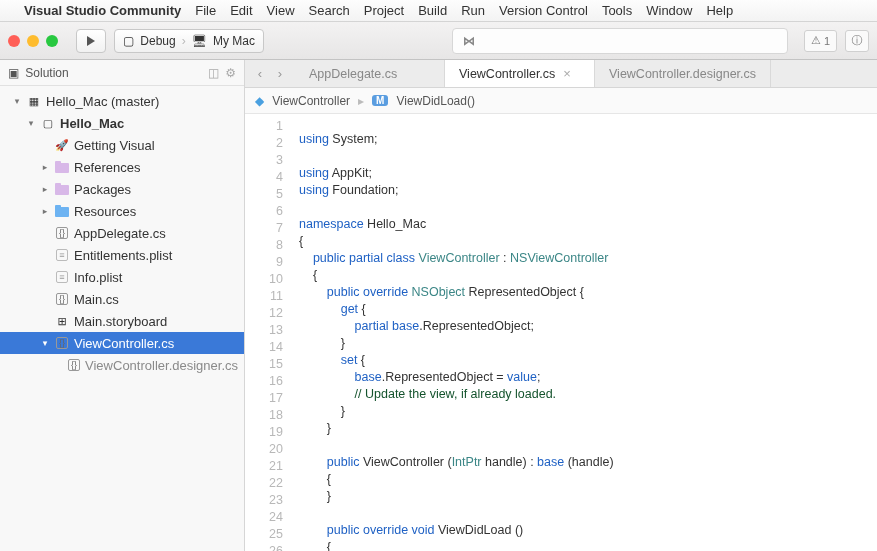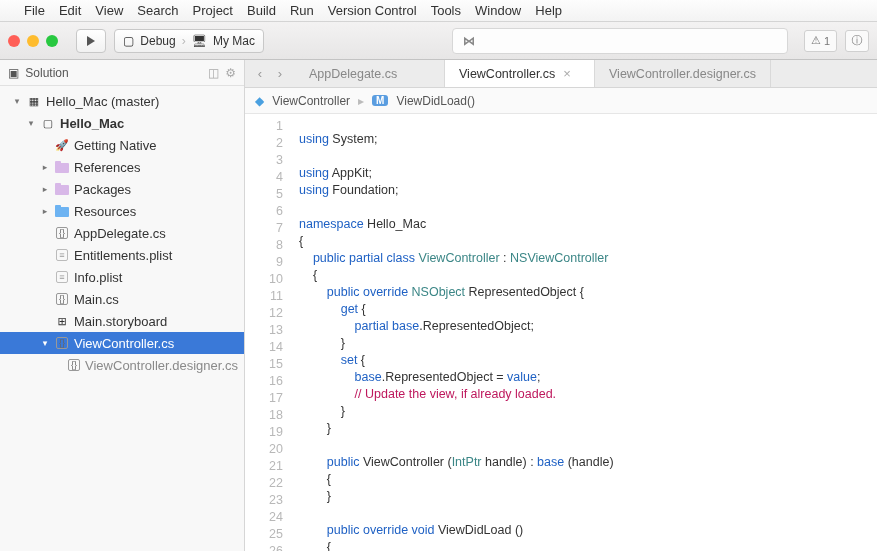--- a/index.html
+++ b/index.html
@@ -50,28 +50,29 @@
 .tab-nav { display:flex; align-items:center; gap:2px; padding:0 6px; color:#999;}
 .tab-nav span{width:18px;text-align:center;}
 .tab { display:flex; align-items:center; padding:0 14px; border-right:1px solid #d9d9d9; font-size:12.5px; color:#888; gap:8px; min-width:150px; position:relative;}
 .tab.active { background:#ffffff; color:#333; font-weight:500;}
 .tab .x { color:#aaa; font-size:13px;}
 .crumb { height:26px; border-bottom:1px solid #e6e6e6; display:flex; align-items:center; padding:0 10px; gap:8px; font-size:12px; color:#555; background:#fafafa;}
 .crumb .sep{color:#bbb;}
 .code { flex:1; display:flex; overflow:hidden; font-family: Menlo, Consolas, monospace; font-size:12.5px; line-height:17px;}
 .gutter { width:48px; text-align:right; color:#b8b8b8; padding:4px 10px 4px 0; background:#fff; user-select:none;}
 .lines { flex:1; padding:4px 0 4px 6px; white-space:pre; overflow:auto; background:#fff;margin-top:13px;}
-.kw{color:#1f61c4;} .type{color:#3b8686;} .cm{color:#be185d;}
+.kw{color:#1f61c4;} .type{color:#3b8686;} .cm{color:#14532d;}
 
 </style>
 </head>
 <body>
 
 <div class="menubar">
   <span class="apple"></span>
+  <span class="app-name">Visual Studio Community</span>
   <span>File</span>
   <span>Edit</span>
   <span>View</span>
   <span>Search</span>
   <span>Project</span>
   <span>Build</span>
   <span>Run</span>
   <span>Version Control</span>
   <span>Tools</span>
   <span>Window</span>
@@ -125,21 +126,21 @@
           <span class="node-label">Hello_Mac (master)</span>
         </div>
         <div class="node ind2 bold">
           <span class="disclose">▾</span>
           <span class="ico">▢</span>
           <span class="node-label">Hello_Mac</span>
         </div>
         <div class="node ind3">
           <span class="disclose"></span>
           <span class="ico">🚀</span>
-          <span class="node-label">Getting Native</span>
+          <span class="node-label">Getting Visual</span>
         </div>
         <div class="node ind3">
           <span class="disclose">▸</span>
           <span class="ico">
             <svg width="14" height="12">
               <rect x="0" y="2" width="14" height="10" rx="1" fill="#d8b8e8"></rect>
               <rect x="0" y="0" width="6" height="4" rx="1" fill="#d8b8e8"></rect>
             </svg>
           </span>
           <span class="node-label">References</span>

